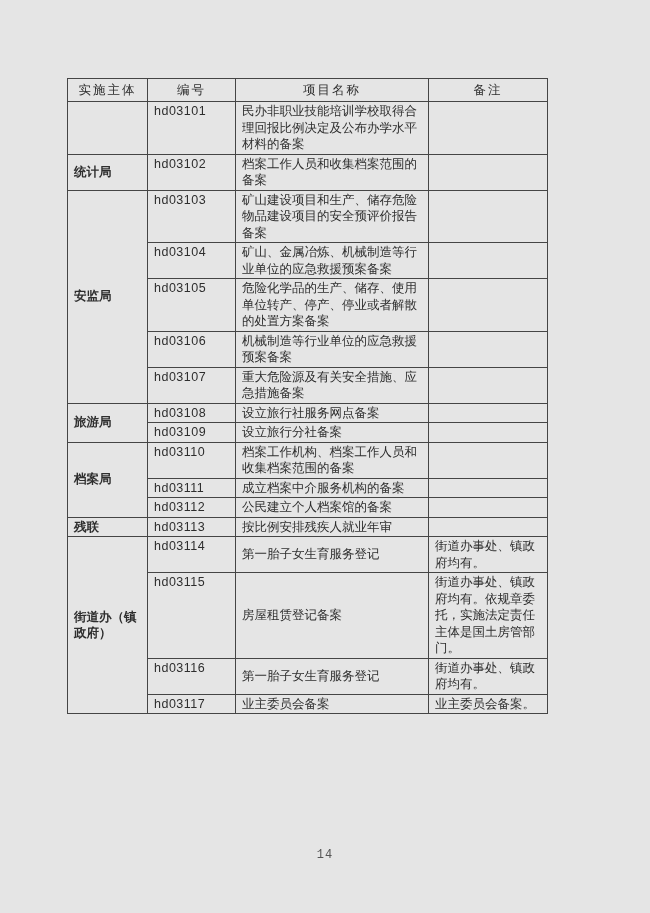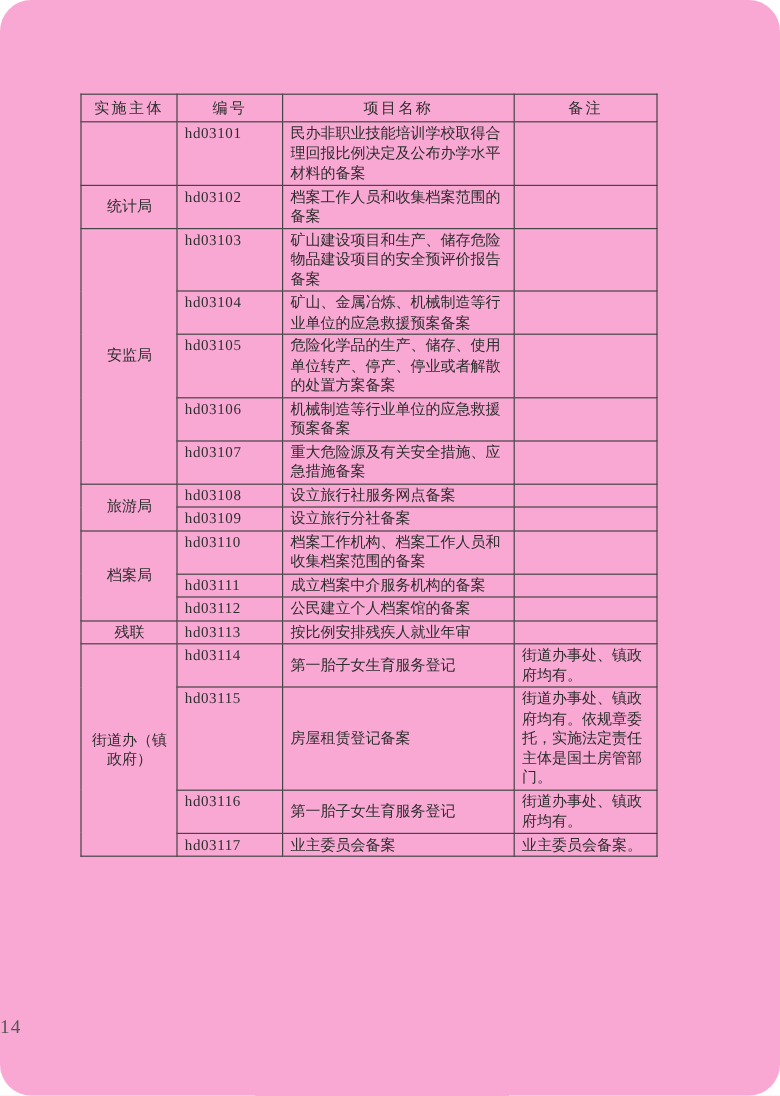--- a/index.html
+++ b/index.html
@@ -11,22 +11,21 @@
     width: 650px;
     height: 913px;
     position: relative;
     font-family: "Liberation Serif", "DejaVu Serif", serif;
     color: #2b2b2b;
     overflow: hidden;
   }
   .page {
     position: absolute;
     inset: 0;
-    background: #f9a8d4;
-    border-radius: 26px;
+    background: #e5e5e5;
   }
   table.doc-table {
     position: absolute;
     left: 67px;
     top: 78px;
     width: 480px;
     border-collapse: collapse;
     table-layout: fixed;
     font-size: 12.5px;
     line-height: 1.32;
@@ -41,46 +40,48 @@
   }
   table.doc-table th {
     font-weight: normal;
     text-align: center;
     letter-spacing: 2px;
     vertical-align: middle;
     padding: 2px 2px;
   }
   td.agency-cell {
     vertical-align: middle;
-    text-align: center;
+    text-align: left;
     padding-left: 6px;
+    font-weight: bold;
   }
   td.code-cell {
     vertical-align: top;
     padding-top: 3px;
-    font-family: Liberation Serif, serif;
+    font-family: Liberation Sans, sans-serif;
     letter-spacing: 0.5px;
   }
   td.name-cell {
     vertical-align: middle;
     padding-top: 2px;
   }
   td.note-cell {
     vertical-align: top;
     padding-top: 2px;
   }
   .page-number {
     position: absolute;
     left: 0;
     right: 0;
     top: 848px;
-    text-align: left;
-    font-size: 16px;
+    text-align: center;
+    font-size: 12px;
     color: #555;
     letter-spacing: 1px;
+    font-family: Liberation Mono, monospace;
   }
 </style>
 </head>
 <body>
 
 <div class="page">
 
   <table class="doc-table">
     <colgroup>
       <col style="width:80px">

